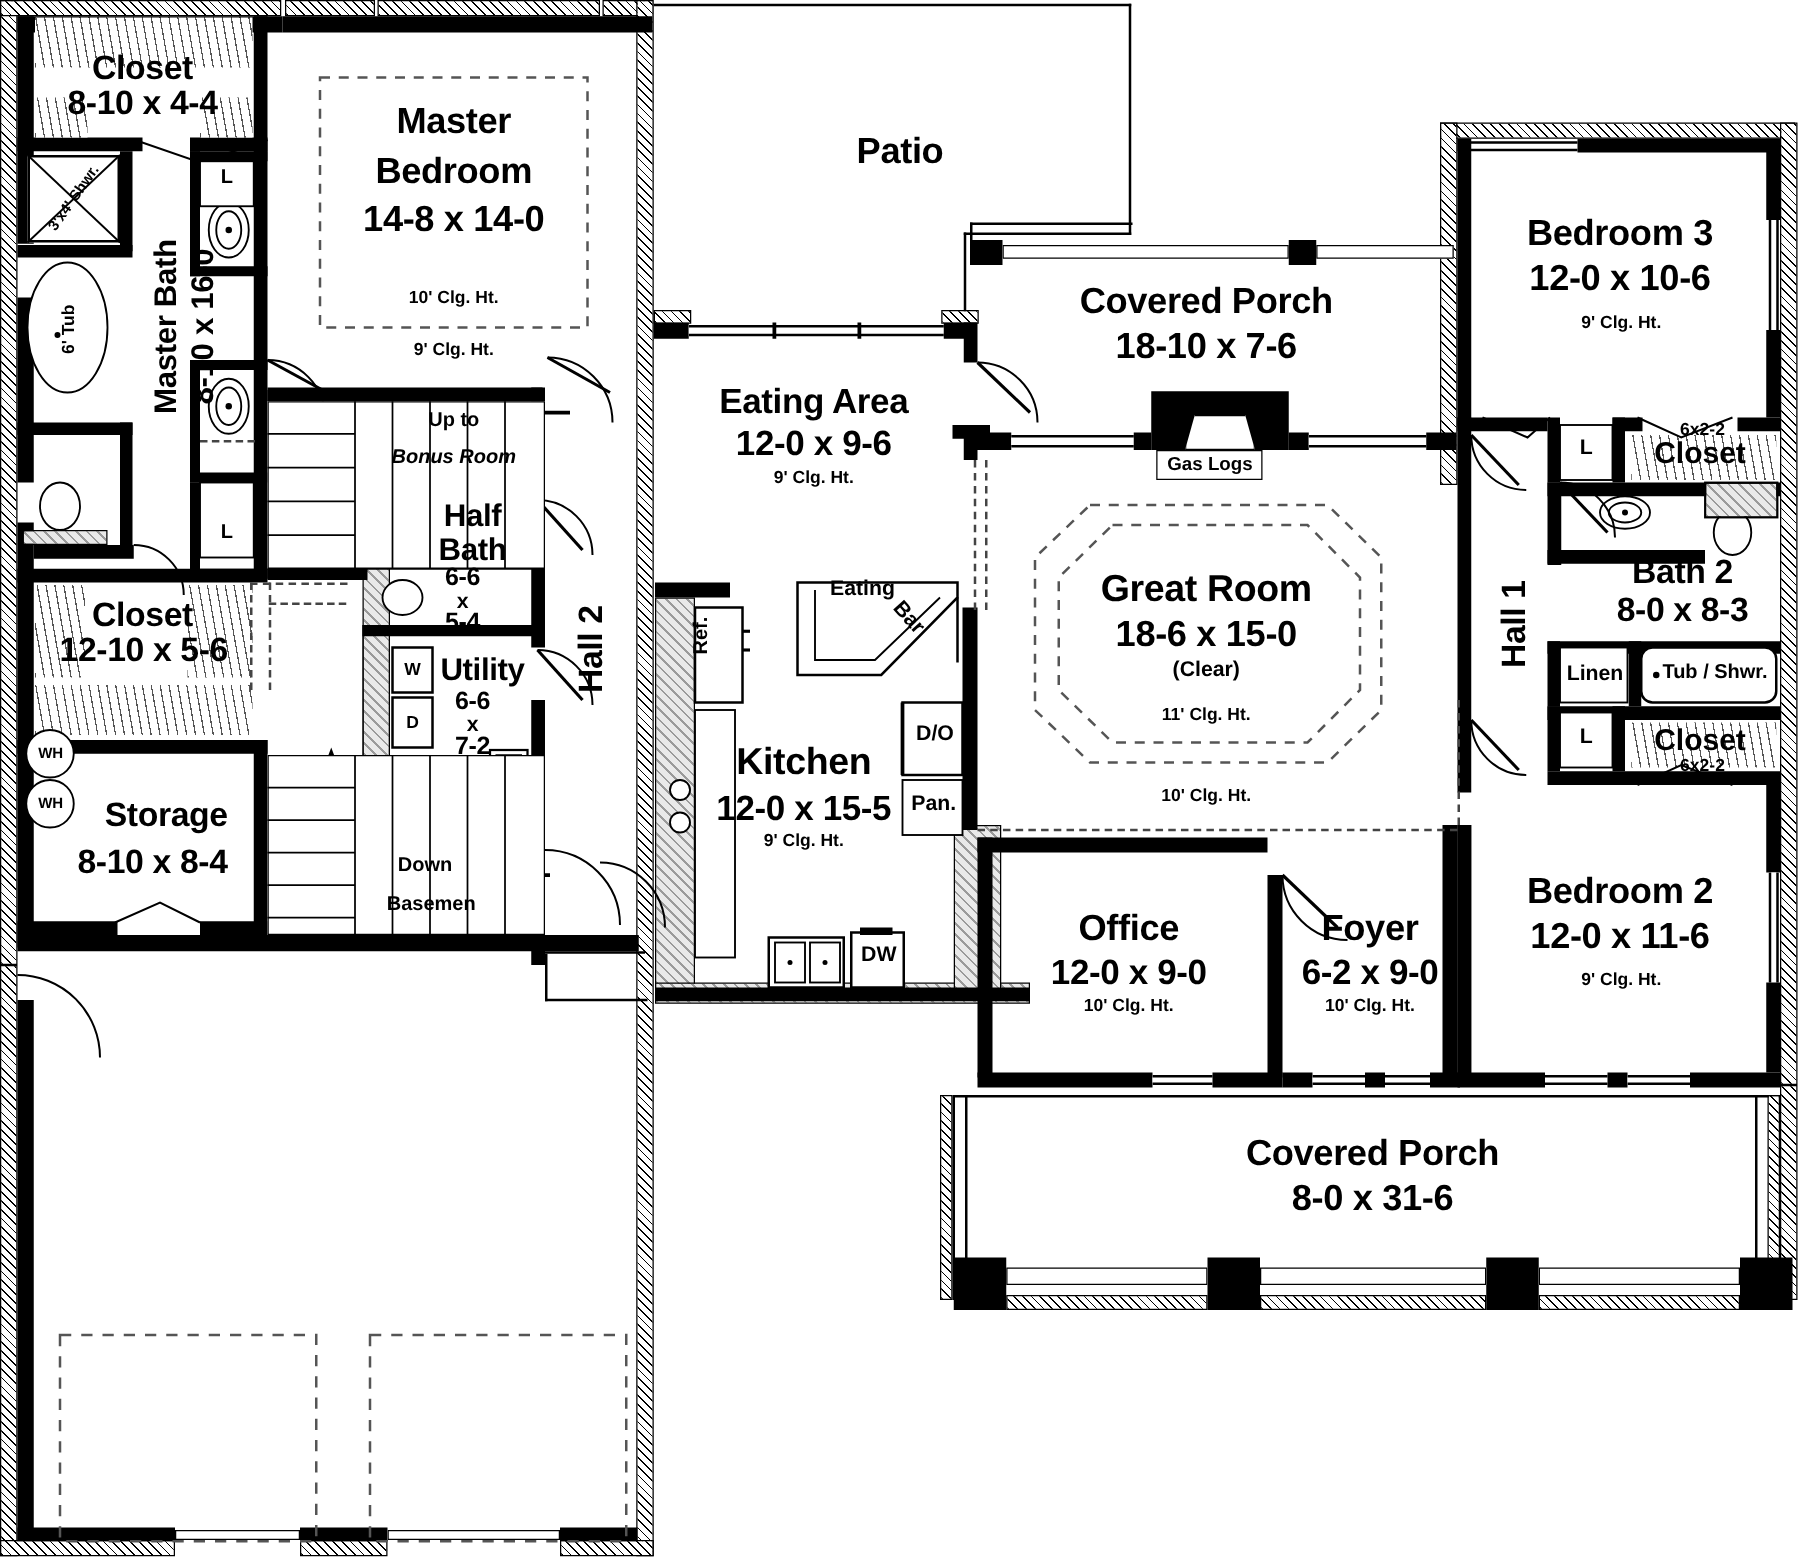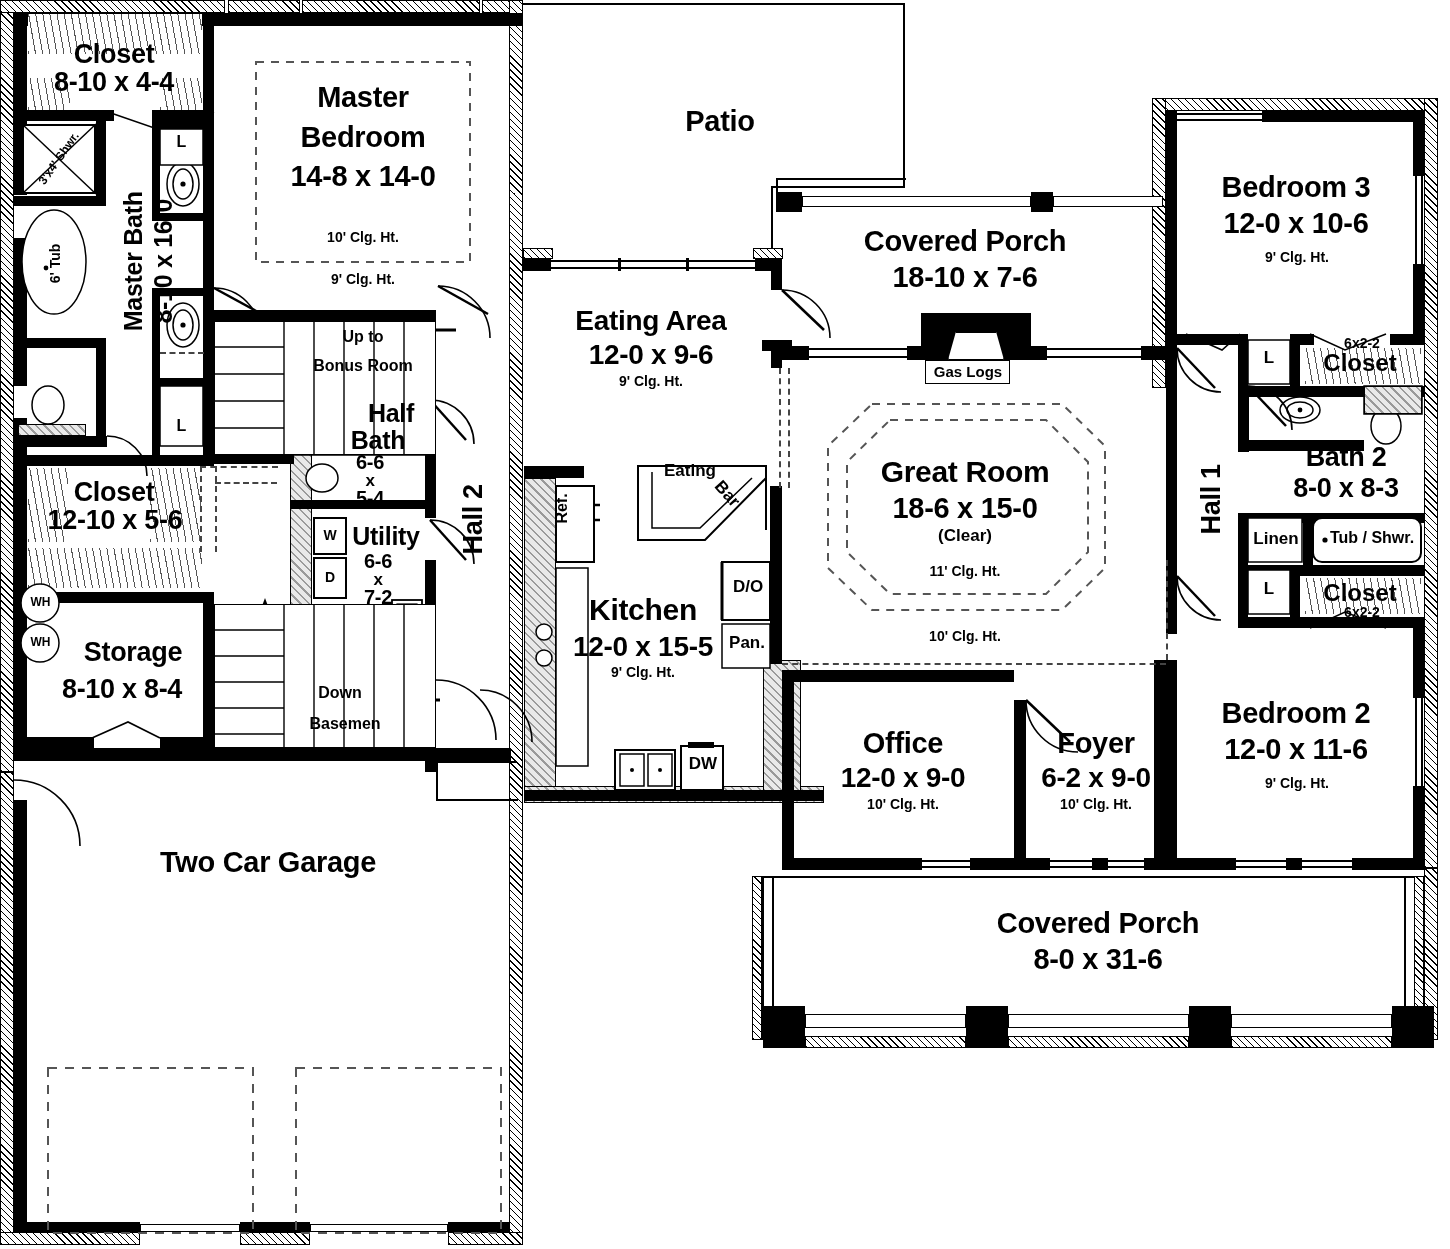--- a/index.html
+++ b/index.html
@@ -446,40 +446,39 @@
 
   <div class="lbl name" style="left:34px;top:478px;width:160px;">Closet</div>
   <div class="lbl dim" style="left:10px;top:506px;width:210px;">12-10 x 5-6</div>
 
   <div class="lbl name" style="left:60px;top:638px;width:146px;">Storage</div>
   <div class="lbl dim" style="left:32px;top:675px;width:180px;">8-10 x 8-4</div>
   <div class="lbl tiny" style="left:24px;top:596px;width:33px;font-size:12px;">WH</div>
   <div class="lbl tiny" style="left:24px;top:636px;width:33px;font-size:12px;">WH</div>
 
   <div class="lbl xs" style="left:318px;top:329px;width:90px;font-size:16px;">Up to</div>
-  <div class="lbl xs" style="left:290px;top:358px;width:146px;font-size:16px;">Bonus Room</div>
+  <div class="lbl xs" style="left:290px;top:358px;width:146px;font-size:16px;font-style:italic;">Bonus Room</div>
   <div class="lbl xs" style="left:290px;top:685px;width:100px;font-size:16px;">Down</div>
   <div class="lbl xs" style="left:286px;top:716px;width:118px;font-size:16px;">Basemen</div>
 
-  <div class="lbl name" style="left:346px;top:400px;width:90px;font-size:25px;">Half</div>
+  <div class="lbl name" style="left:333px;top:400px;width:90px;font-size:25px;">Half</div>
   <div class="lbl name" style="left:328px;top:427px;width:100px;font-size:25px;">Bath</div>
   <div class="lbl dim" style="left:340px;top:452px;width:60px;font-size:20px;">6-6</div>
   <div class="lbl dim" style="left:340px;top:472px;width:60px;font-size:17px;">x</div>
   <div class="lbl dim" style="left:340px;top:488px;width:60px;font-size:20px;">5-4</div>
 
   <div class="lbl name" style="left:334px;top:523px;width:104px;font-size:25px;">Utility</div>
   <div class="lbl dim" style="left:348px;top:551px;width:60px;font-size:20px;">6-6</div>
   <div class="lbl dim" style="left:348px;top:571px;width:60px;font-size:17px;">x</div>
   <div class="lbl dim" style="left:348px;top:587px;width:60px;font-size:20px;">7-2</div>
   <div class="lbl tiny" style="left:316px;top:528px;width:28px;font-size:14px;">W</div>
   <div class="lbl tiny" style="left:316px;top:570px;width:28px;font-size:14px;">D</div>
 
   <div class="lbl name vert" style="left:408px;top:505px;width:130px;transform:rotate(-90deg);font-size:27px;">Hall 2</div>
 
-  <div class="lbl name" style="left:128px;top:847px;width:280px;font-size:29px;">Two Car Garage</div>
 
   <div class="lbl name" style="left:650px;top:106px;width:140px;font-size:29px;">Patio</div>
 
   <div class="lbl name" style="left:546px;top:306px;width:210px;font-size:28px;">Eating Area</div>
   <div class="lbl dim" style="left:546px;top:340px;width:210px;font-size:28px;">12-0 x 9-6</div>
   <div class="lbl clg" style="left:576px;top:374px;width:150px;">9' Clg. Ht.</div>
 
   <div class="lbl name" style="left:568px;top:594px;width:150px;font-size:30px;">Kitchen</div>
   <div class="lbl dim" style="left:558px;top:632px;width:170px;font-size:28px;">12-0 x 15-5</div>
   <div class="lbl clg" style="left:568px;top:665px;width:150px;">9' Clg. Ht.</div>

